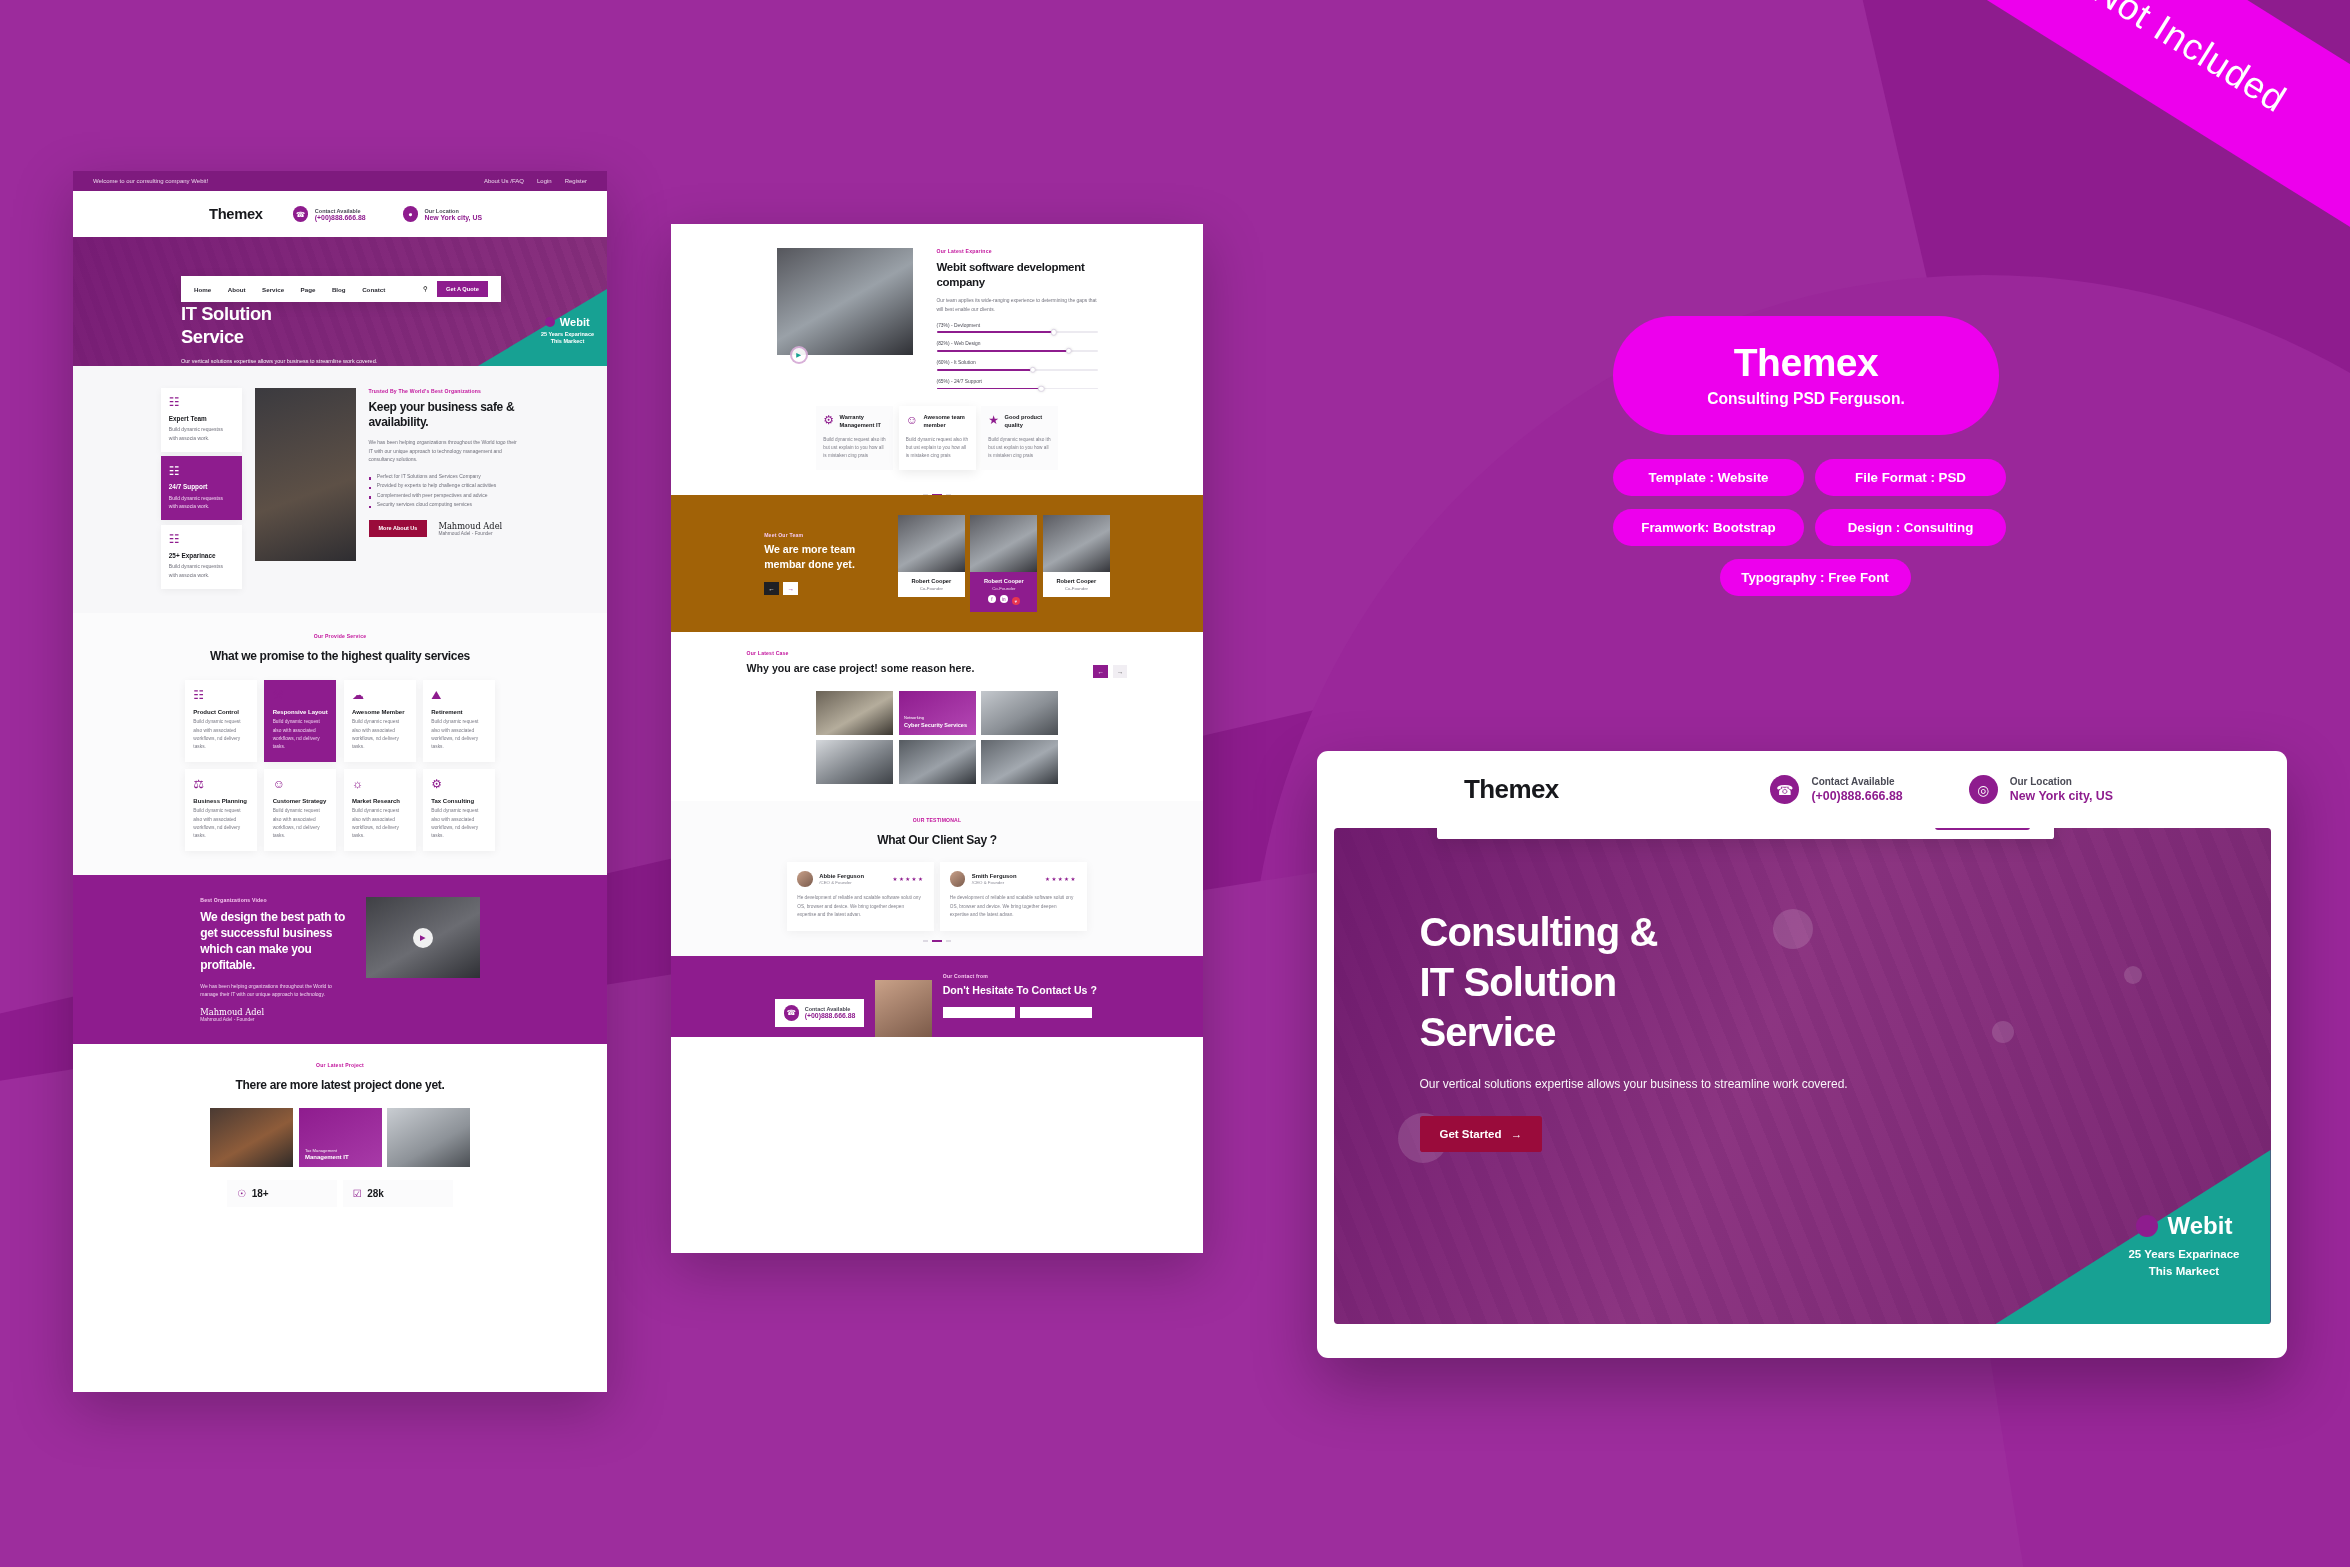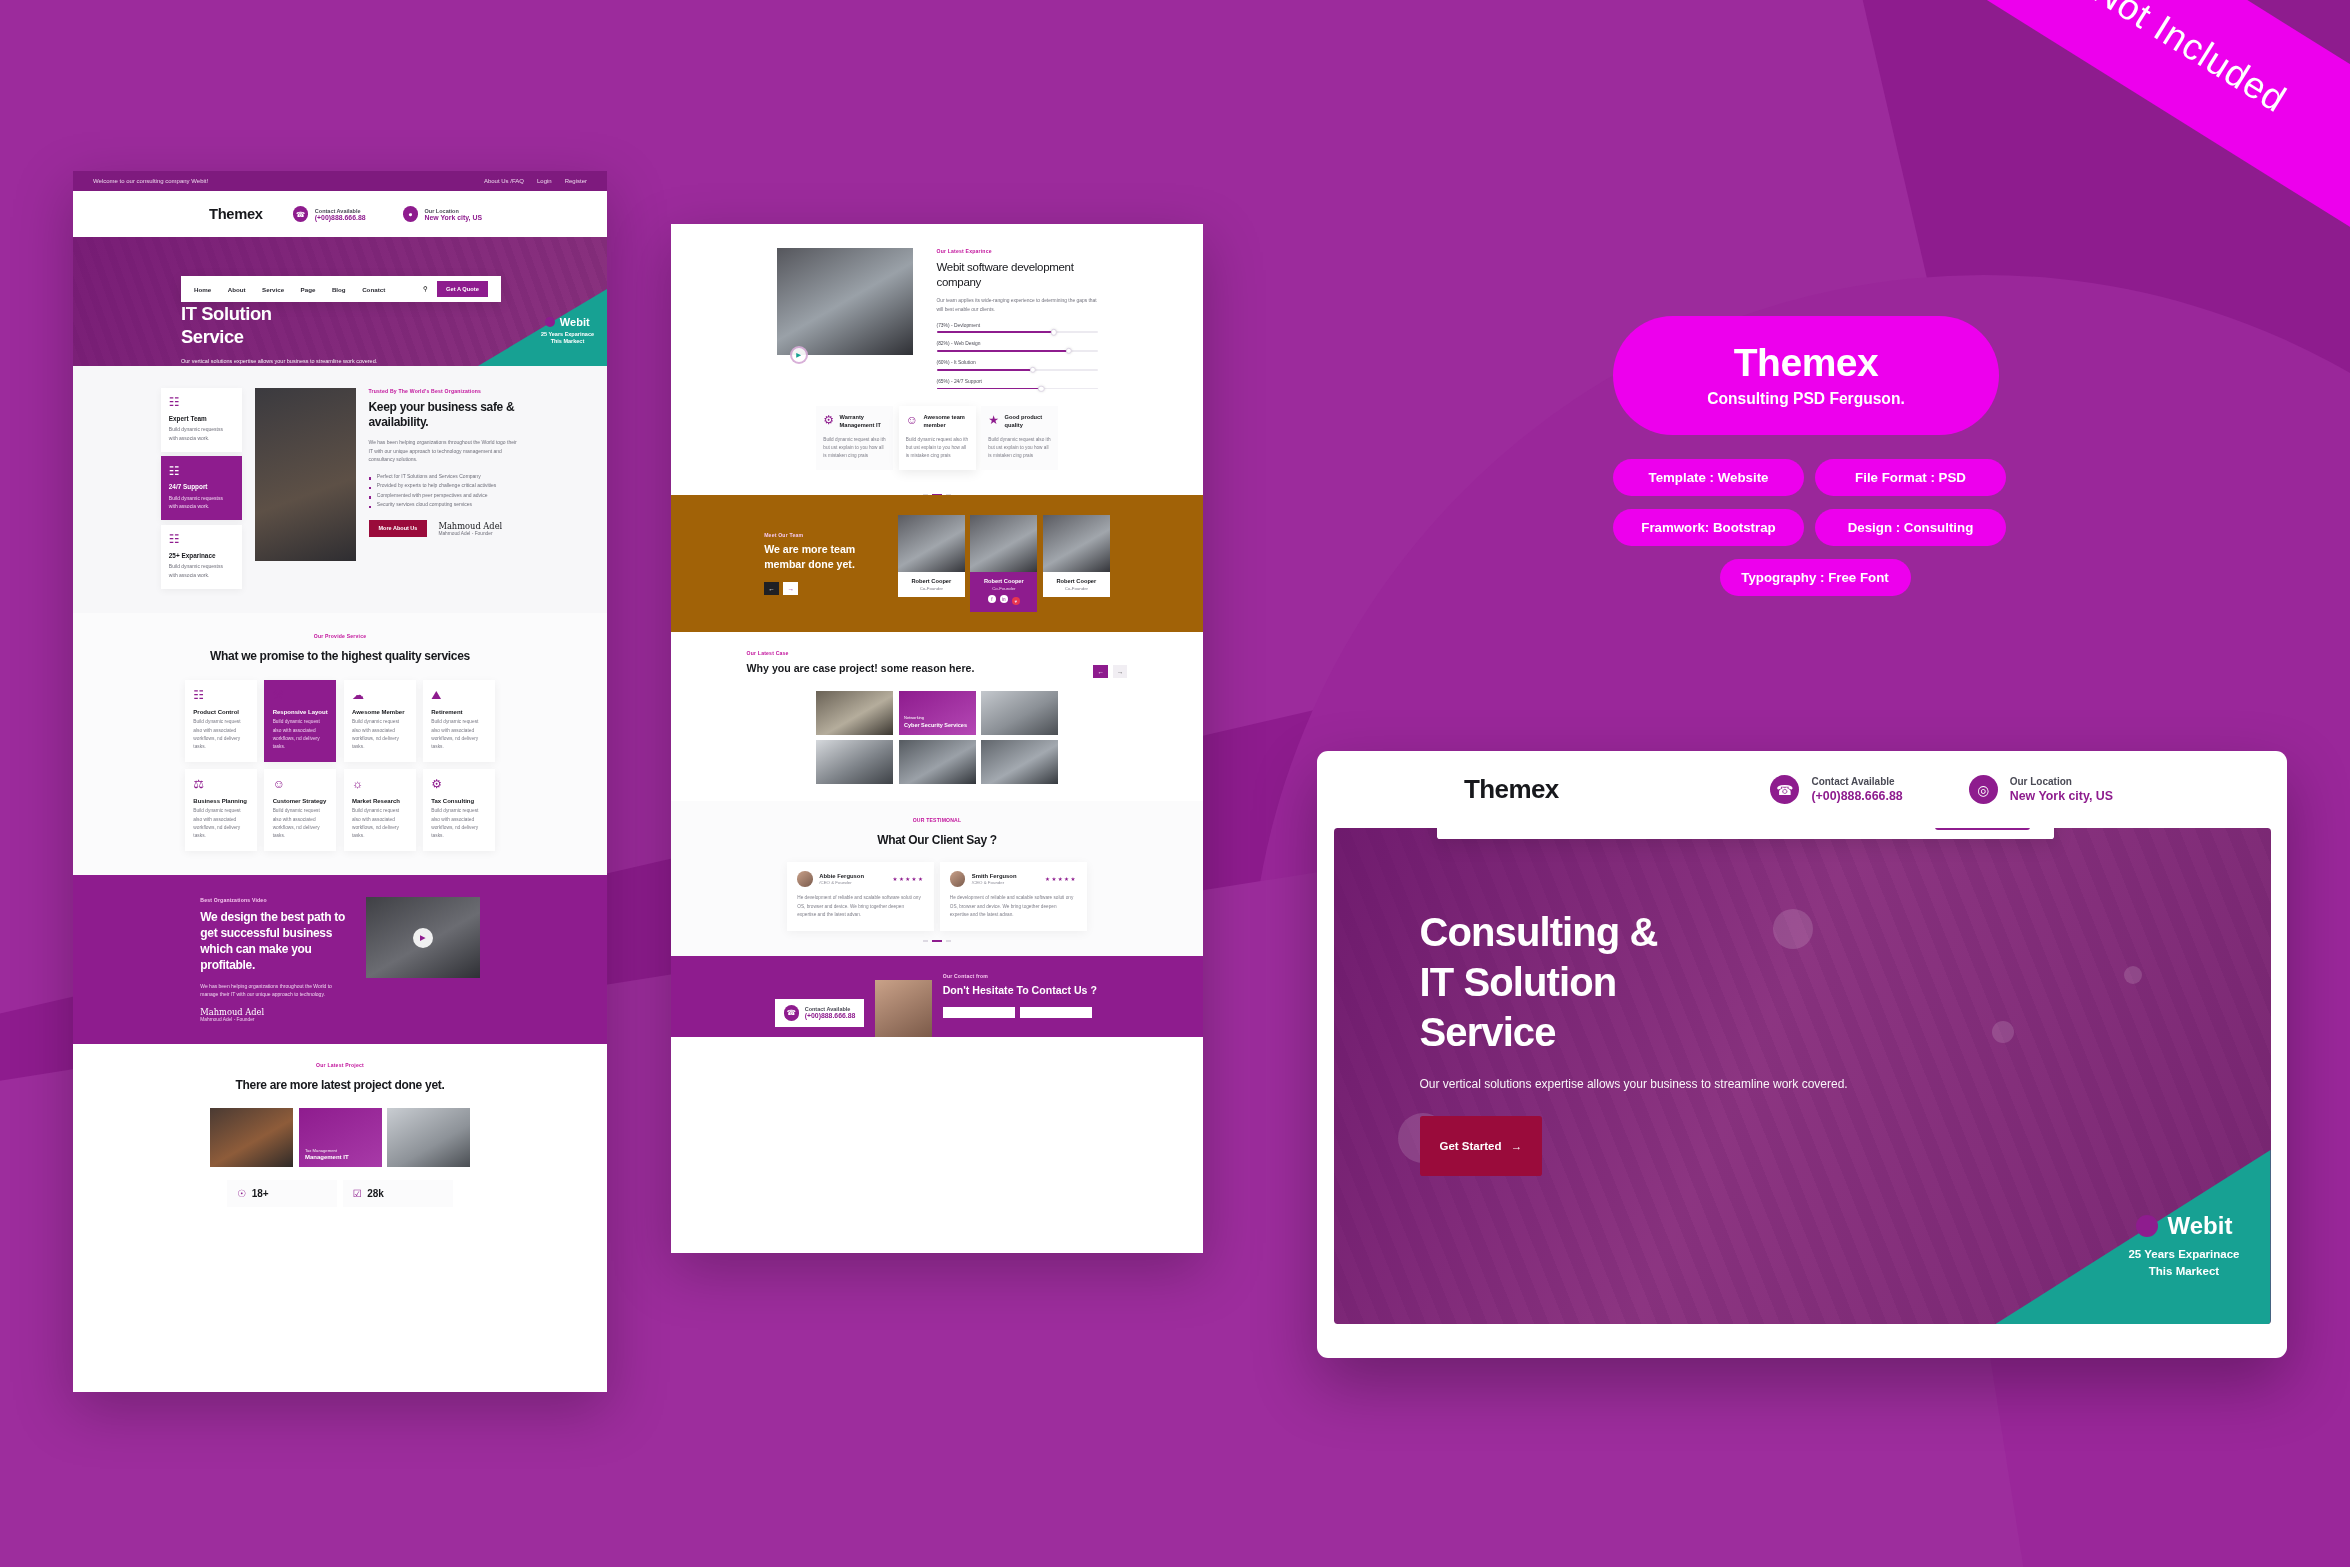--- a/index.html
+++ b/index.html
@@ -153,21 +153,21 @@
   .bclientrow{display:flex;justify-content:center;align-items:flex-start;gap:0;background:#f7f7f9;padding:0 0 20px;}
   .bimg{width:87px;height:42px;background:linear-gradient(150deg,#6c6d73,#9aa0a6 55%,#3b3c41);}
   .bcl{width:142px;text-align:center;padding-top:18.4px;}
   .bcl .t{font-size:7.3px;font-weight:bold;color:#17181c;}
   .bcl .v{font-size:10px;font-weight:bold;color:#8E1C8E;margin-top:2.8px;}
 
   .secB2{background:#fff;padding:24px 0 7.3px;display:flex;justify-content:center;gap:24px;}
   .bphoto{width:136px;height:107px;background:linear-gradient(150deg,#55565c,#9aa1a8 50%,#2f3035);position:relative;}
   .bplay{position:absolute;left:13px;bottom:-9.2px;width:18.4px;height:18.4px;border-radius:50%;background:rgba(255,255,255,.9);display:flex;align-items:center;justify-content:center;color:#17a193;font-size:6.4px;border:2.8px solid rgba(142,28,142,.35);}
   .bright{width:161px;}
-  .bright h2{font-size:11.5px;font-weight:normal;color:#17181c;line-height:1.32;margin-top:5.5px;letter-spacing:-0.3px;}
+  .bright h2{font-size:11.5px;font-weight:bold;color:#17181c;line-height:1.32;margin-top:5.5px;letter-spacing:-0.3px;}
   .bright p{font-size:4.9px;line-height:1.75;color:#72727d;margin-top:7.3px;}
   .skill{margin-top:8.3px;}
   .skl{font-size:4.9px;color:#4a4a55;}
   .track{height:1.8px;background:#eceaf0;margin-top:3.7px;position:relative;border-radius:1.8px;}
   .fill{position:absolute;left:0;top:0;height:100%;background:#8E1C8E;border-radius:1.8px;}
   .knob{position:absolute;top:50%;transform:translate(-50%,-50%);width:6.4px;height:6.4px;border-radius:50%;background:#fff;border:0.9px solid #ddd5e4;box-shadow:0 0 2.8px rgba(0,0,0,.12);}
 
   .secB3{background:#fff;padding:9.2px 0 14.7px;display:flex;justify-content:center;gap:5.5px;}
   .bcard{width:77px;background:#fbfbfc;padding:8.3px 7.3px 10px;}
   .bcard.on{background:#fff;box-shadow:0 2.8px 11px rgba(0,0,0,.09);}
@@ -269,21 +269,21 @@
   .bc-nav{
     position:absolute;left:103px;top:-37px;width:617px;height:48px;background:#fff;
     display:flex;align-items:center;gap:30px;padding:0 24px;z-index:9;
     box-shadow:0 5.5px 20px rgba(0,0,0,.12);border-radius:2.8px;
   }
   .bc-navr{margin-left:auto;display:flex;align-items:center;gap:16.5px;}
   .bc-quote{background:#8E1C8E;color:#fff;font-size:10.6px;font-weight:bold;padding:9.2px 16.5px;border-radius:2.8px;}
   .bc-copy{position:absolute;left:86px;top:79px;color:#fff;}
   .bc-copy h1{font-size:40px;line-height:1.25;font-weight:bold;letter-spacing:-0.9px;}
   .bc-copy p{font-size:12px;line-height:1.7;margin-top:16.5px;opacity:.95;}
-  .bc-btn{display:inline-flex;align-items:center;gap:9.2px;margin-top:22px;background:#9a0b3b;color:#fff;font-size:11.5px;font-weight:bold;padding:24px 20px;border-radius:2.8px;}
+  .bc-btn{display:inline-flex;align-items:center;gap:9.2px;margin-top:22px;background:#9a0b3b;color:#fff;font-size:11.5px;font-weight:bold;padding:12px 20px;border-radius:2.8px;}
   .bc-tri{position:absolute;right:0;bottom:0;width:275px;height:174px;background:#17a193;clip-path:polygon(100% 0,100% 100%,0 100%);}
   .bc-webit{position:absolute;right:31px;bottom:44px;text-align:center;color:#fff;}
   .bc-wt{display:flex;align-items:center;gap:10px;justify-content:center;}
   .bc-dot{width:22px;height:22px;border-radius:50%;background:#8E1C8E;}
   .bc-wn{font-size:24px;font-weight:bold;}
   .bc-ws{font-size:11.5px;font-weight:bold;margin-top:5.5px;line-height:1.5;}
   .circ-deco{position:absolute;border-radius:50%;background:rgba(255,255,255,.14);}
 </style>
 </head>
 <body>

